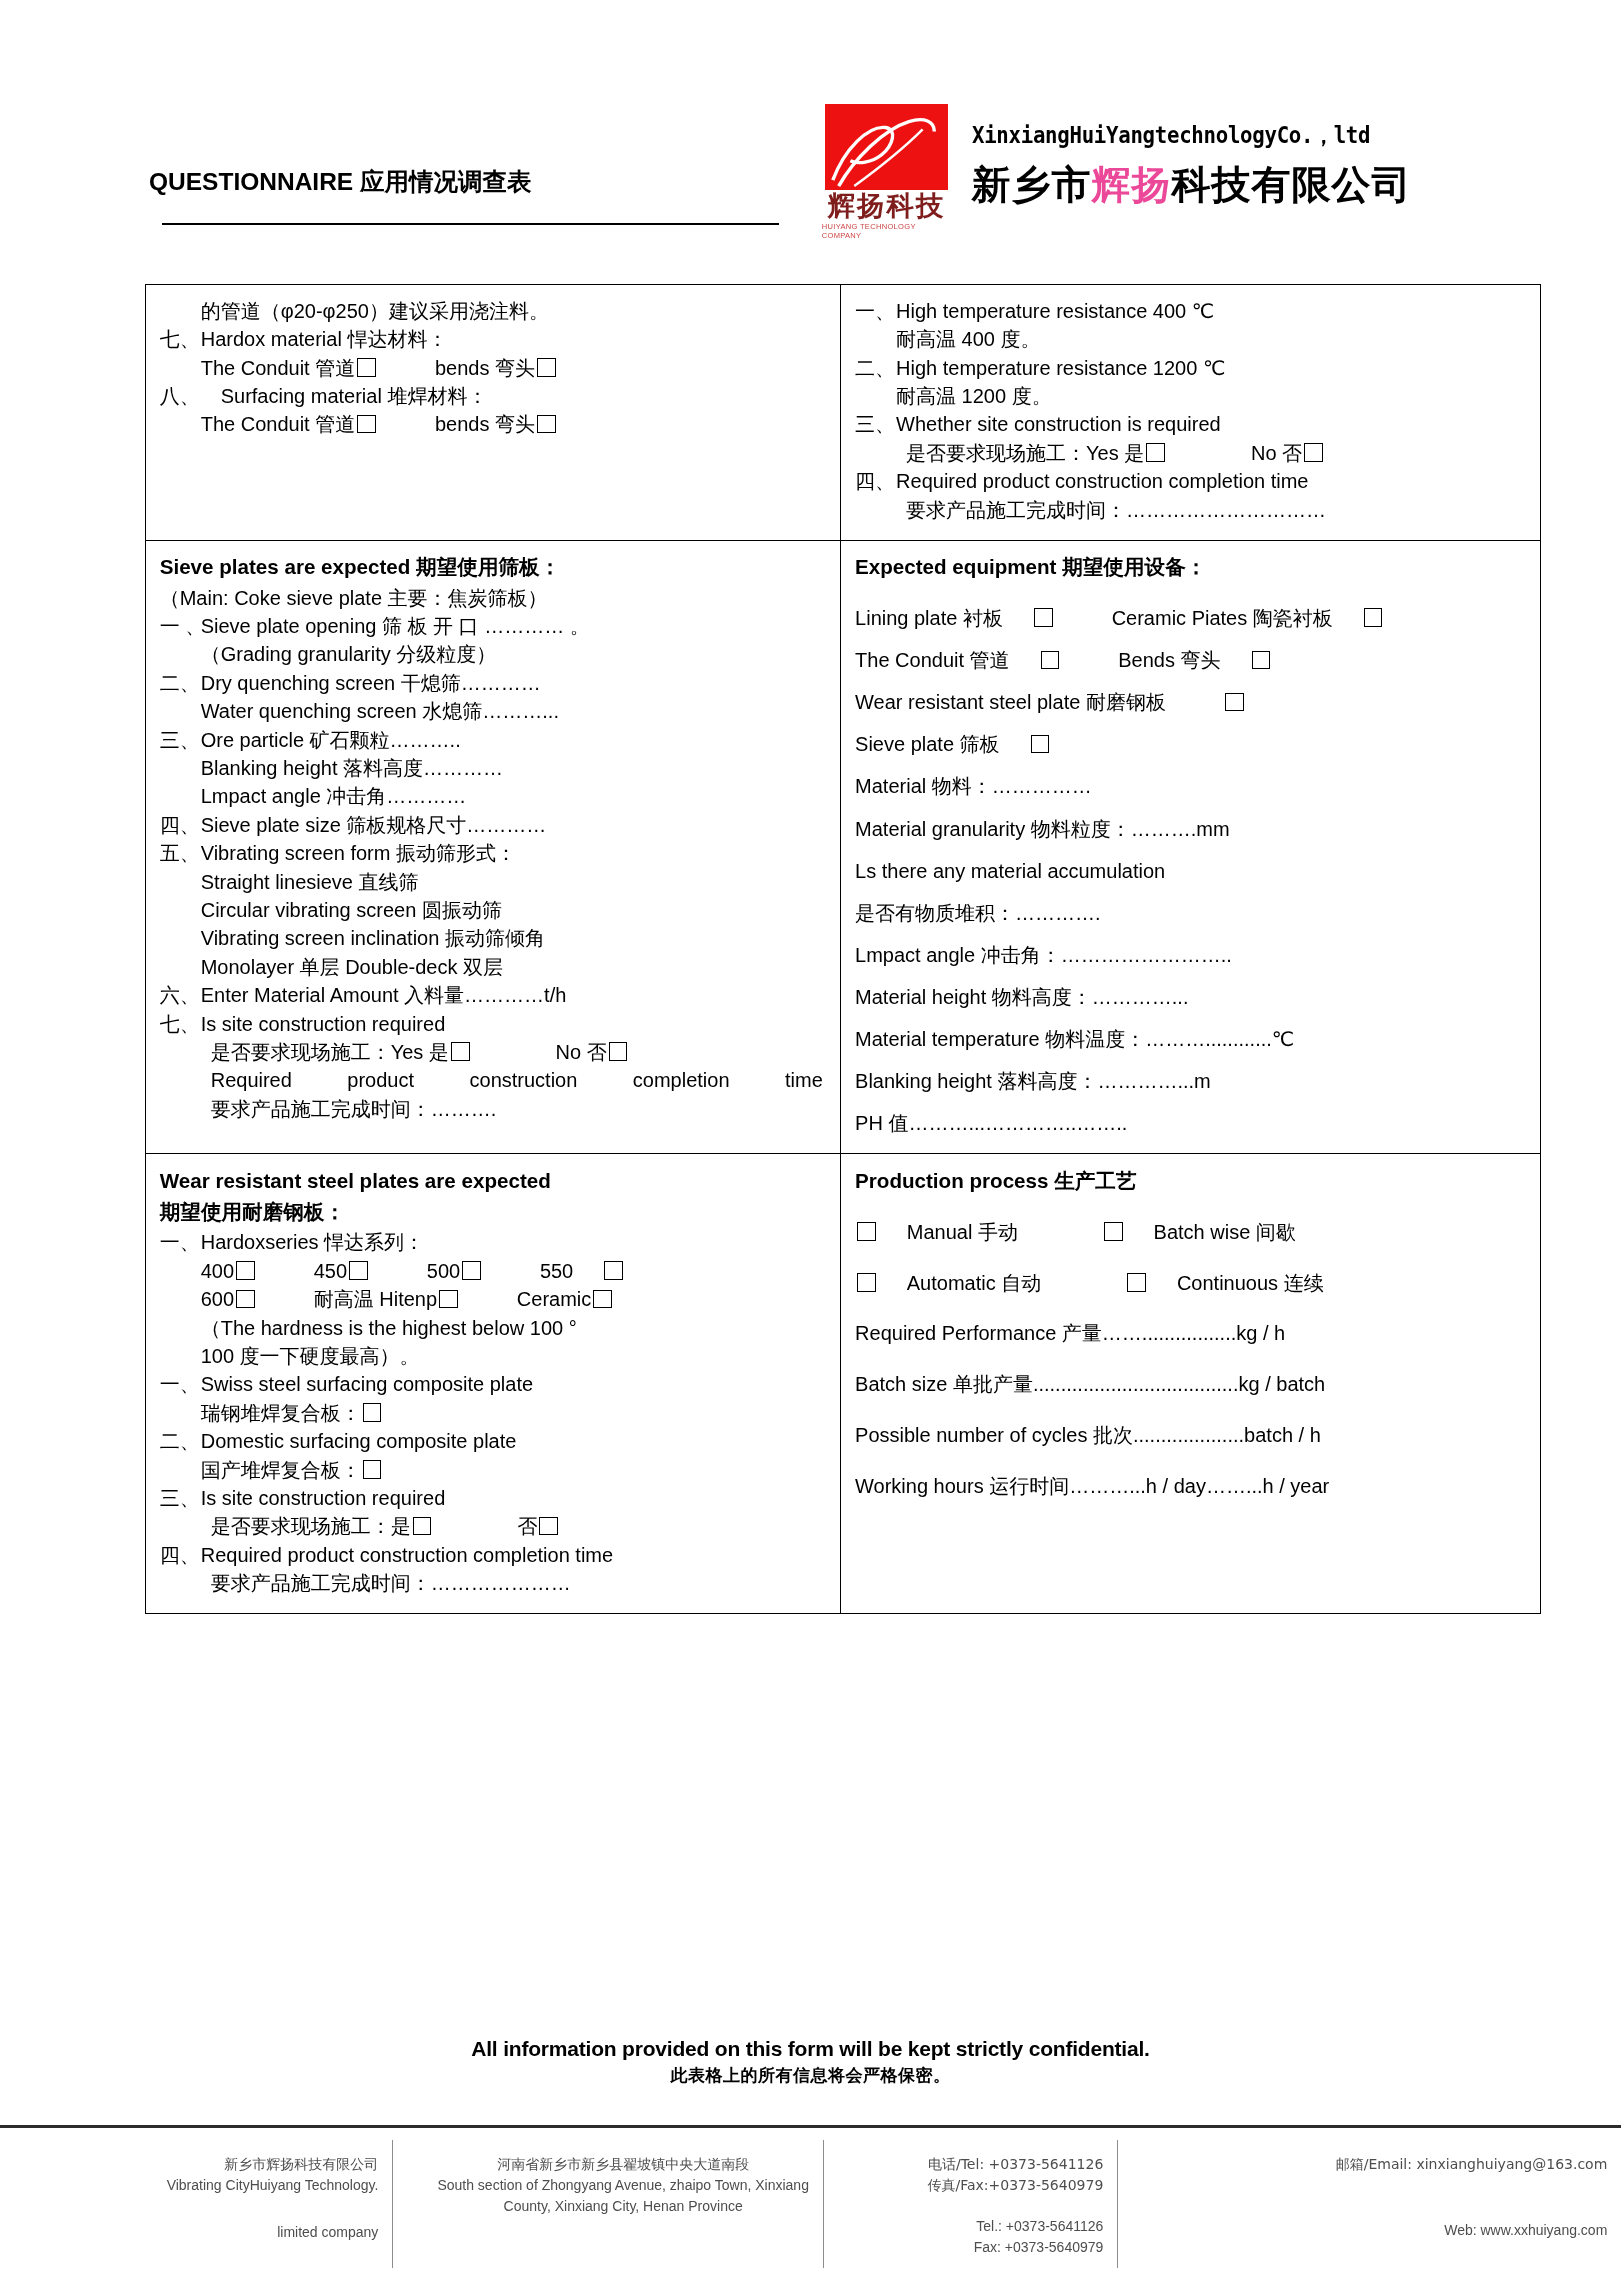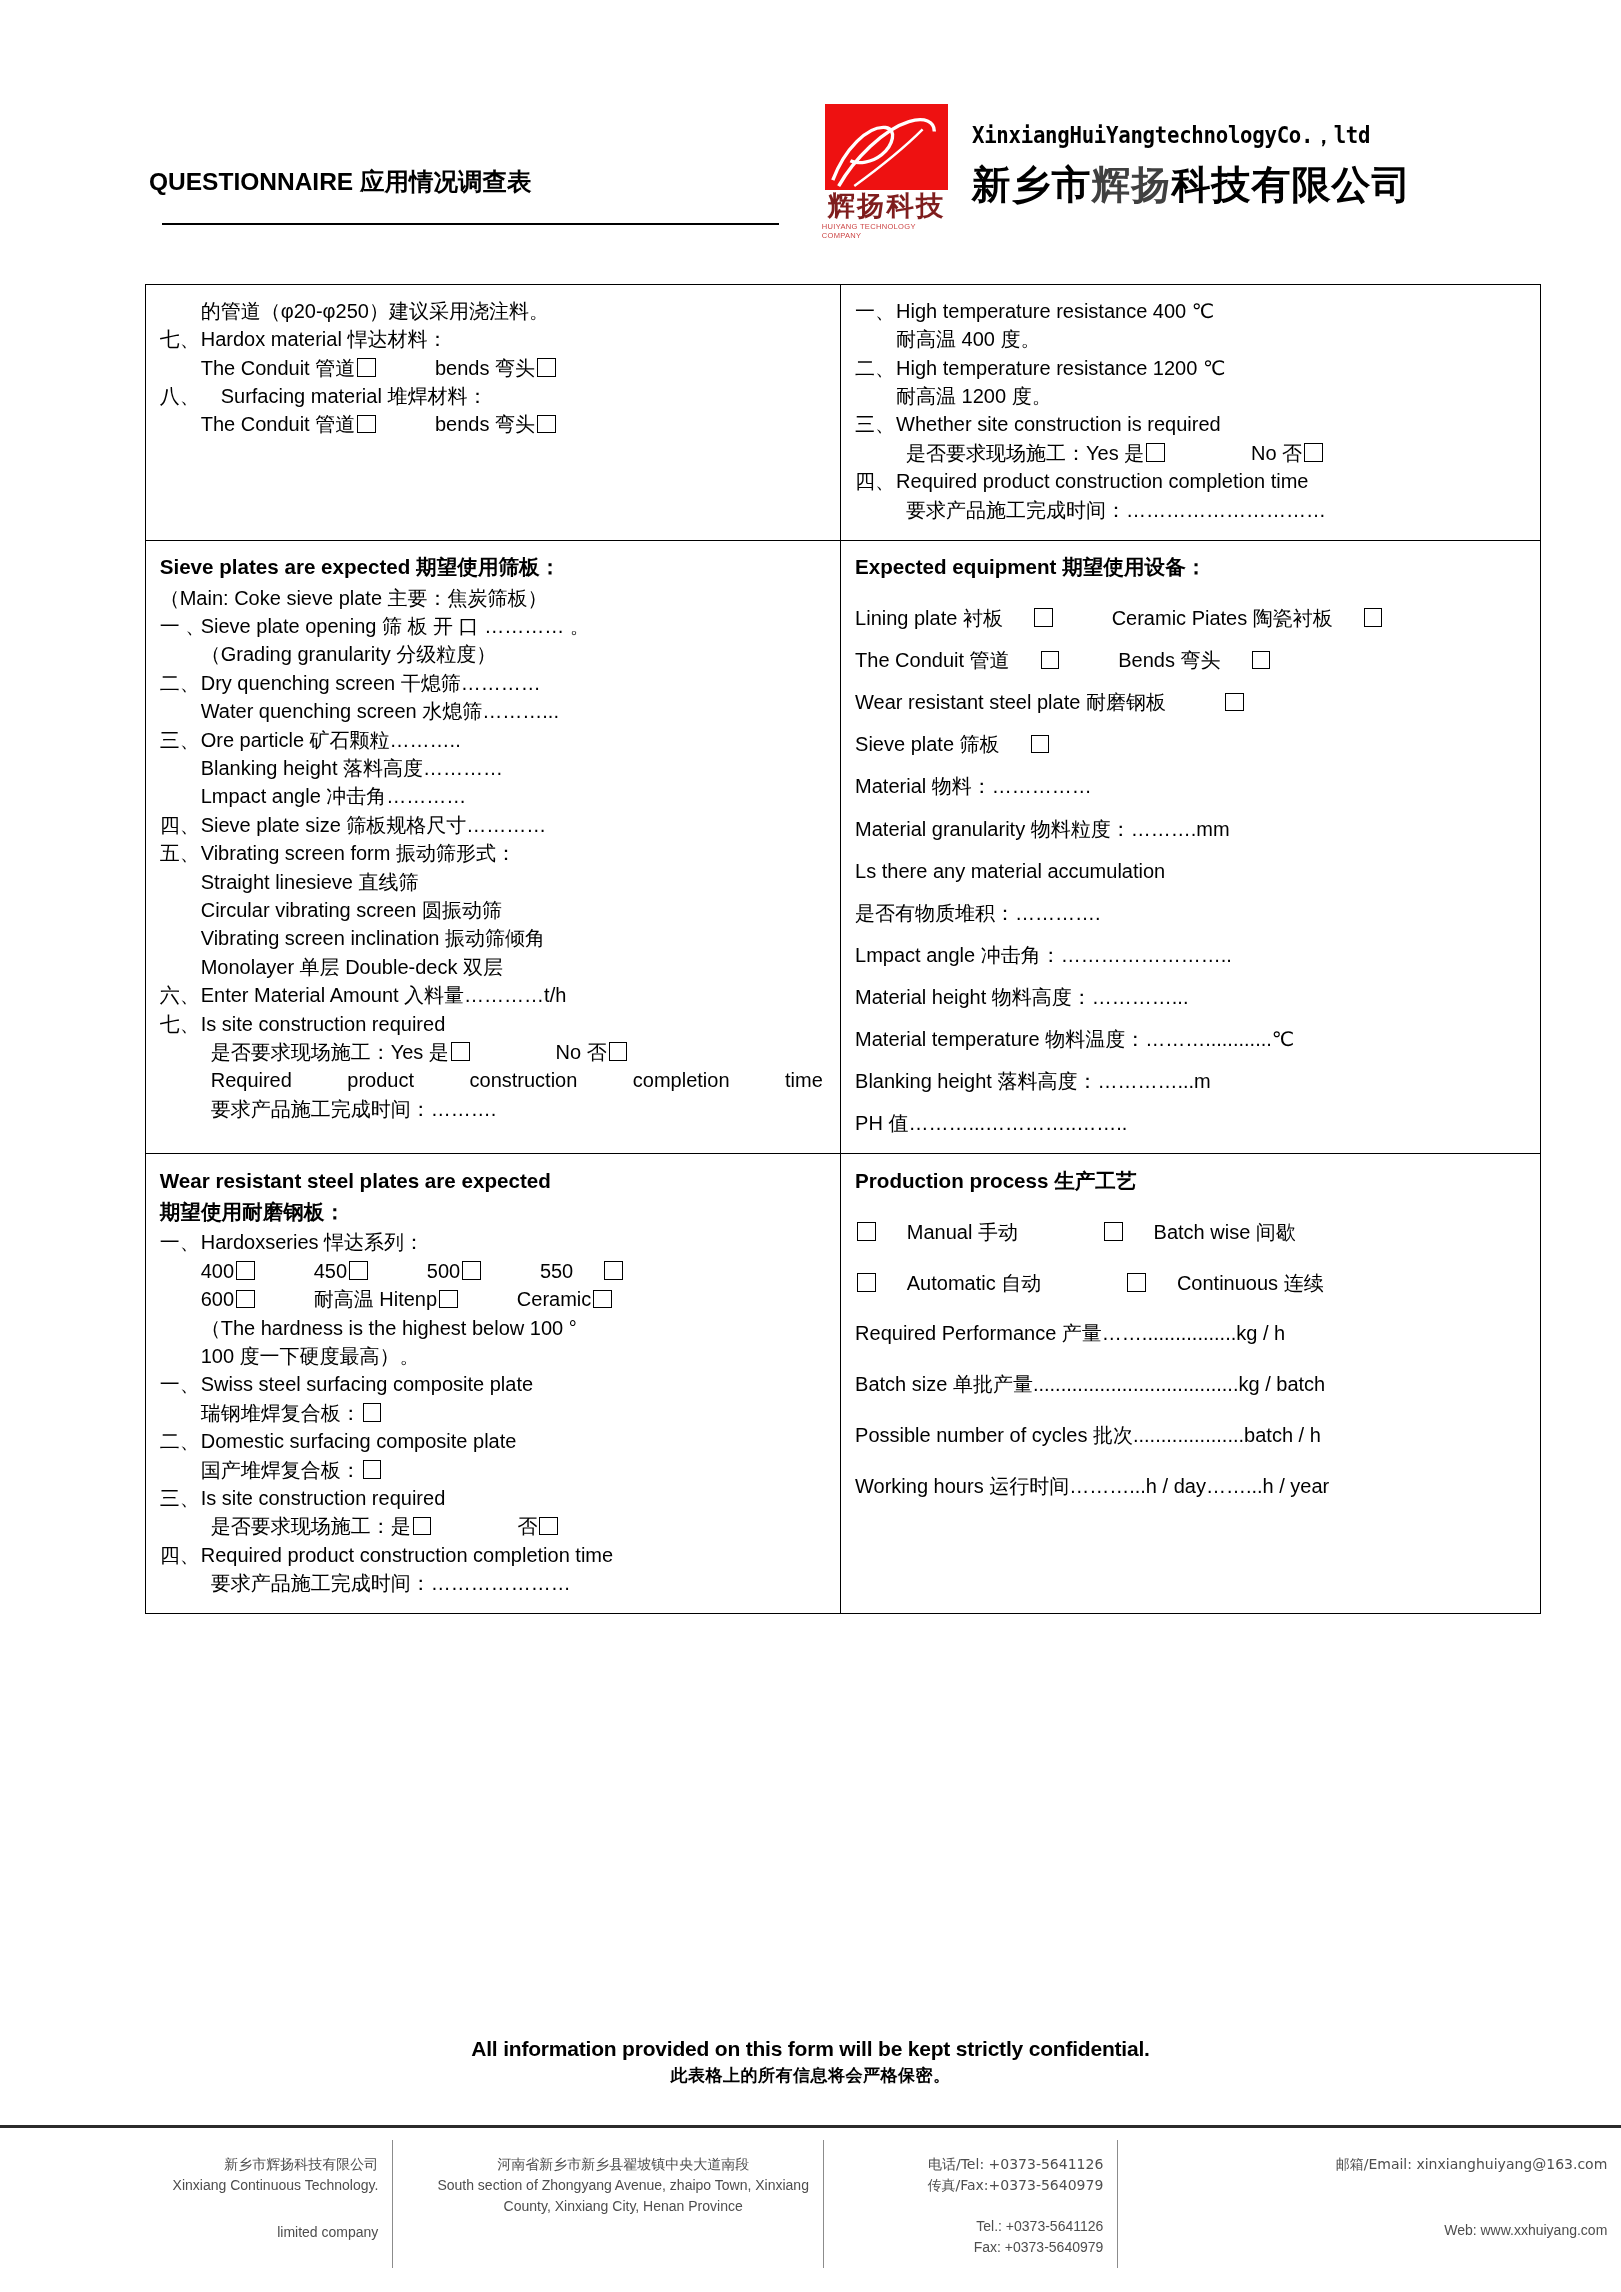--- a/index.html
+++ b/index.html
@@ -94,21 +94,21 @@
     white-space: nowrap;
   }
   .brand-cn {
     margin-top: 7.8px;
     font-size: 39px;
     font-weight: bold;
     letter-spacing: 1px;
     font-family: "DejaVu Sans", sans-serif;
     white-space: nowrap;
   }
-  .brand-cn .red { color: #404040; }
+  .brand-cn .red { color: #ec4899; }
 
   
   .form-table {
     position: absolute;
     left: 145px;
     top: 284px;
     width: 1338px;
     border-collapse: collapse;
     table-layout: fixed;
   }
@@ -337,21 +337,21 @@
 
   <div class="confidential">
     <div class="conf-en">All information provided on this form will be kept strictly confidential.</div>
     <div class="conf-cn">此表格上的所有信息将会严格保密。</div>
   </div>
 
   <div class="footer-rule"></div>
   <div class="footer">
     <div class="f-col f-1">
       <div class="f-cn">新乡市辉扬科技有限公司</div>
-      <div>Xinxiang Continuous Technology.</div>
+      <div>Vibrating CityHuiyang Technology.</div>
       <div class="f-spacer"></div>
       <div>limited company</div>
     </div>
     <div class="f-col f-2">
       <div class="f-cn">河南省新乡市新乡县翟坡镇中央大道南段</div>
       <div>South section of Zhongyang Avenue, zhaipo Town, Xinxiang</div>
       <div>County, Xinxiang City, Henan Province</div>
     </div>
     <div class="f-col f-3">
       <div class="f-cn">电话/Tel: +0373-5641126</div>

